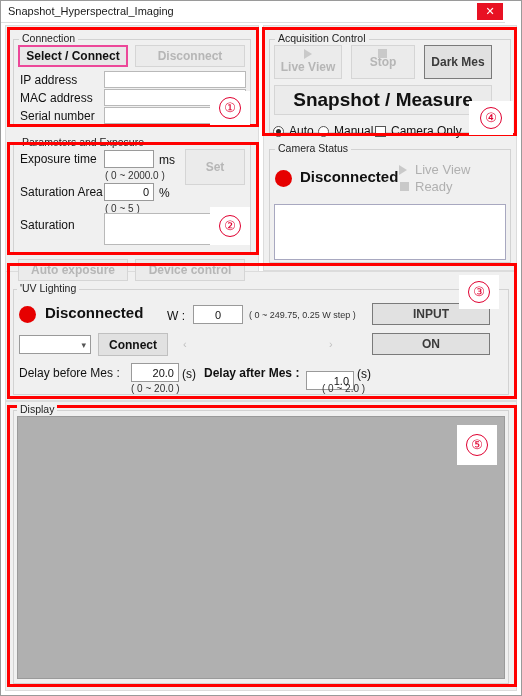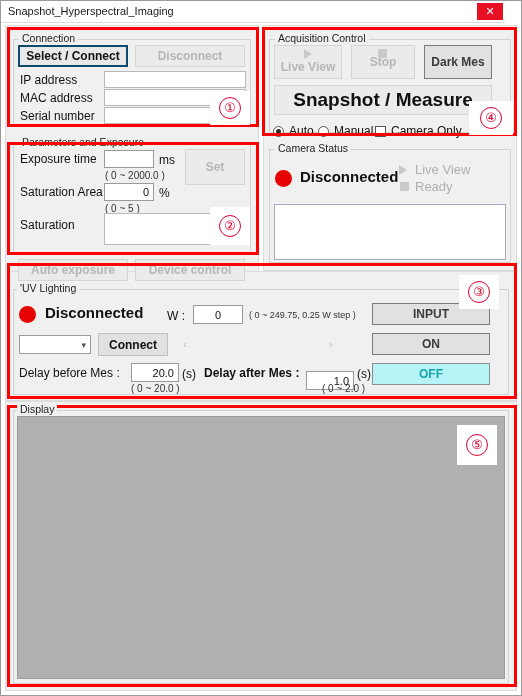--- a/index.html
+++ b/index.html
@@ -69,21 +69,21 @@
     cursor: default;
     white-space: nowrap;
   }
   .btn.bold { font-weight: bold; }
   .btn.disabled {
     background: #ebebeb;
     border-color: #d5d5d5;
     color: #b6b6b6;
   }
   .btn.focus {
-    border: 2px solid #0c4a6e;
+    border: 2px solid #ec4899;
     background: #e8e8e8;
   }
   .btn.cyan {
     background: #b5f3f6;
     border: 1px solid #8e8e8e;
     color: #19a3ac;
     font-weight: bold;
   }
   .btn.outlined {
     border: 1px solid #7a7a7a;
@@ -356,23 +356,20 @@
   </div>
   <div class="lbl mid" style="left:356px; top:366px;">(s)</div>
   <div class="lbl small" style="left:305px; top:382px;margin-left:16px;">( 0 ~ 2.0 )</div>
 
   <div class="btn outlined" style="left:371px; top:302px; width:118px; height:22px;">
     <span>INPUT</span>
   </div>
   <div class="btn outlined" style="left:371px; top:332px; width:118px; height:22px;">
     <span>ON</span>
   </div>
-  <div class="btn cyan" style="left:371px; top:362px; width:118px; height:22px;">
-    <span>OFF</span>
-  </div>
 
   <div class="grouplabel" style="left:16px; top:402px; z-index:1;">Display</div>
   <div class="groupbox" style="left:12px; top:409px; width:496px; height:274px;"></div>
   <div class="displaybox" style="left:16px; top:415px; width:488px; height:263px;"></div>
 
   <div class="anno" style="left:6px;   top:26px;  width:252px; height:100px;"></div>
   <div class="anno" style="left:6px;   top:141px; width:252px; height:113px;"></div>
   <div class="anno" style="left:6px;   top:262px; width:510px; height:136px;"></div>
   <div class="anno" style="left:261px; top:26px;  width:255px; height:109px;"></div>
   <div class="anno" style="left:6px;   top:404px; width:510px; height:282px;"></div>

